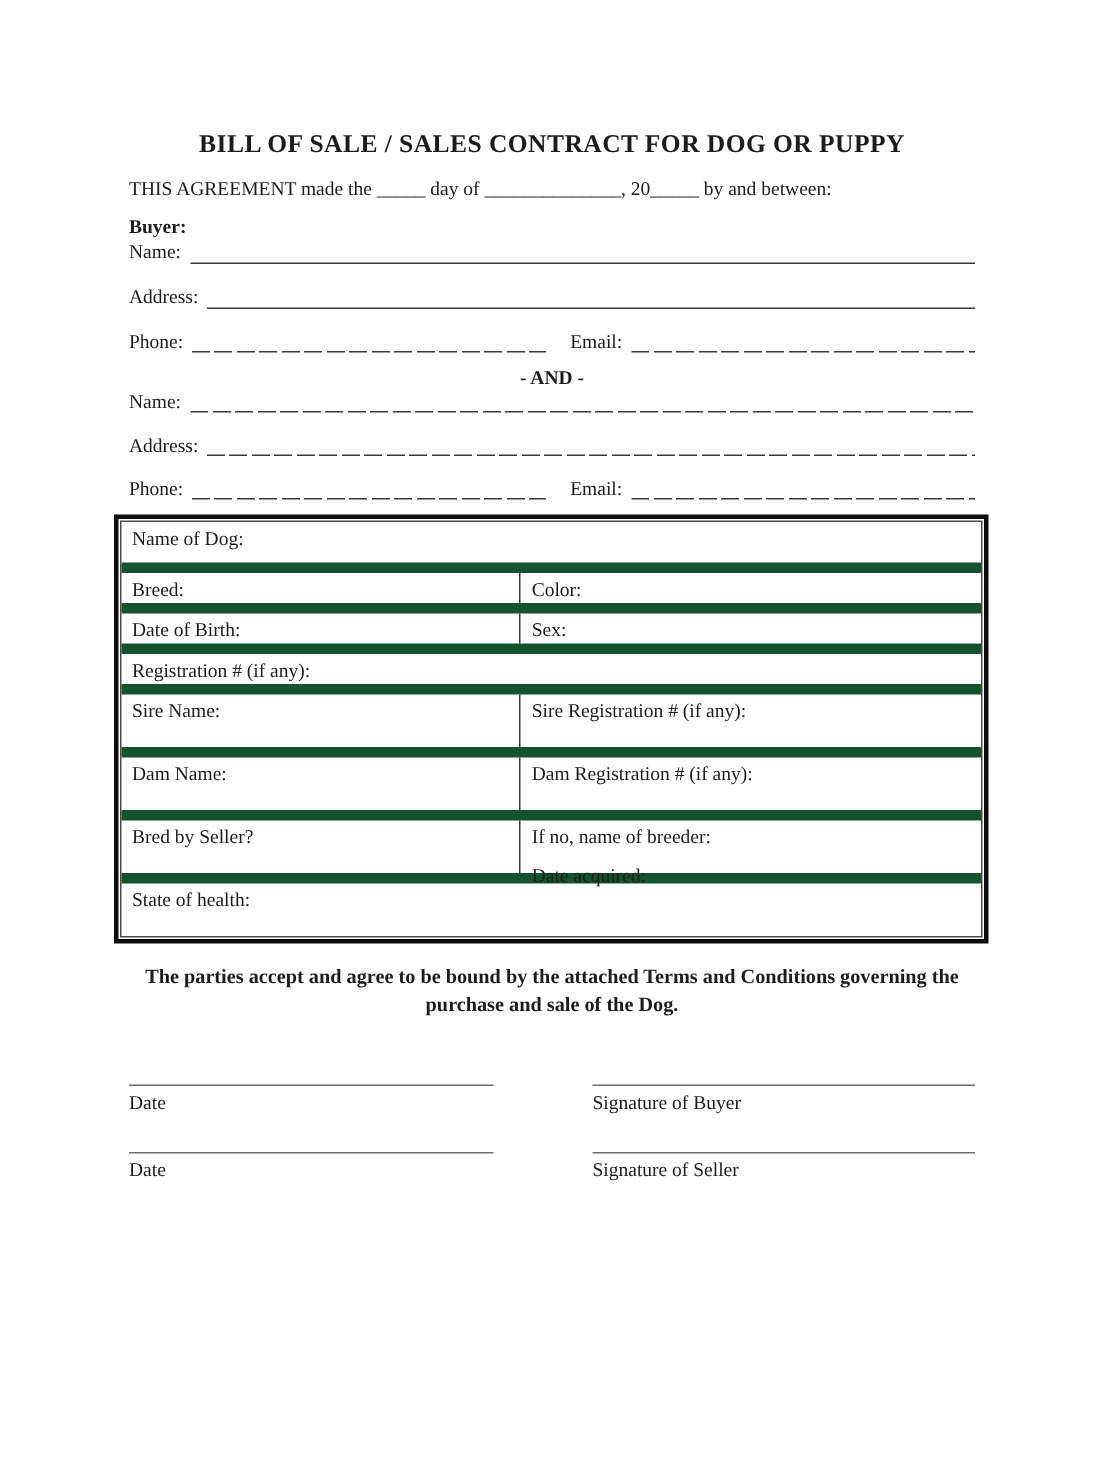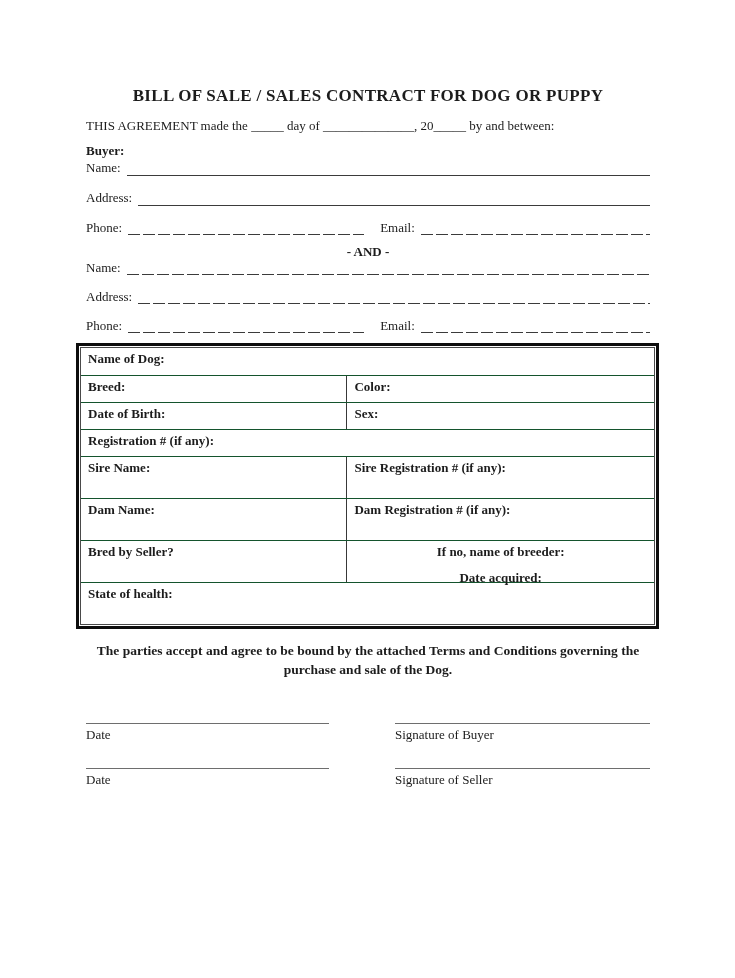--- a/index.html
+++ b/index.html
@@ -52,32 +52,32 @@
     text-align: justify;
   }
 
   .dog-table {
     margin: 12px -5px 0 -6px;
     border: 1px solid #4a4a4a;
     outline: 3px solid #0d0d0d;
     outline-offset: 1px;
     background: #fff;
   }
-  .trow { display: flex; border-top: 1px solid #14532d; box-sizing: border-box; }
+  .trow { display: flex; border-top: 7px solid #14532d; box-sizing: border-box; }
   .trow:first-child { border-top: none; }
   .h-sm { height: 27px; }
   .h-lg { height: 42px; }
   .tcell {
     box-sizing: border-box; padding: 3px 7px;
-    font-size: 13px; line-height: 1.25; font-weight: bold;
+    font-size: 13px; line-height: 1.25;
   }
   .tcell.fullw { flex: 1 1 auto; }
   .tcell.c1 { flex: 0 0 46.5%; border-right: 1px solid #383838; }
   .tcell.c2 { flex: 1 1 auto; }
-  .tcell.stacked { display: flex; flex-direction: column; text-align: center; }
+  .tcell.stacked { display: flex; flex-direction: column; }
   .tcell.stacked .second-line { margin-top: 9px; }
 
   .terms-statement {
     margin: 17px auto 0; max-width: 560px;
     text-align: center; font-weight: bold;
     font-size: 13.5px; line-height: 1.35;
   }
 
   .sig-grid {
     display: grid;

